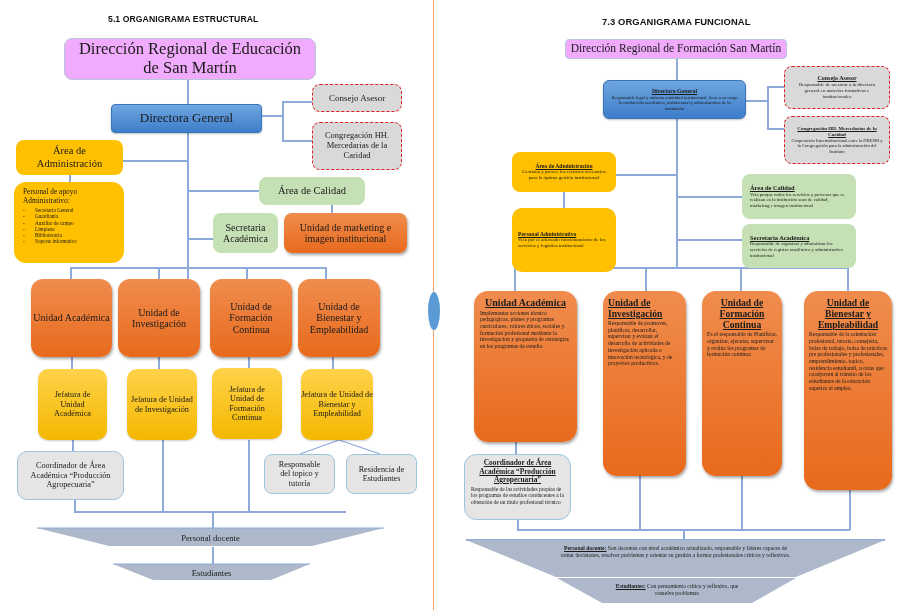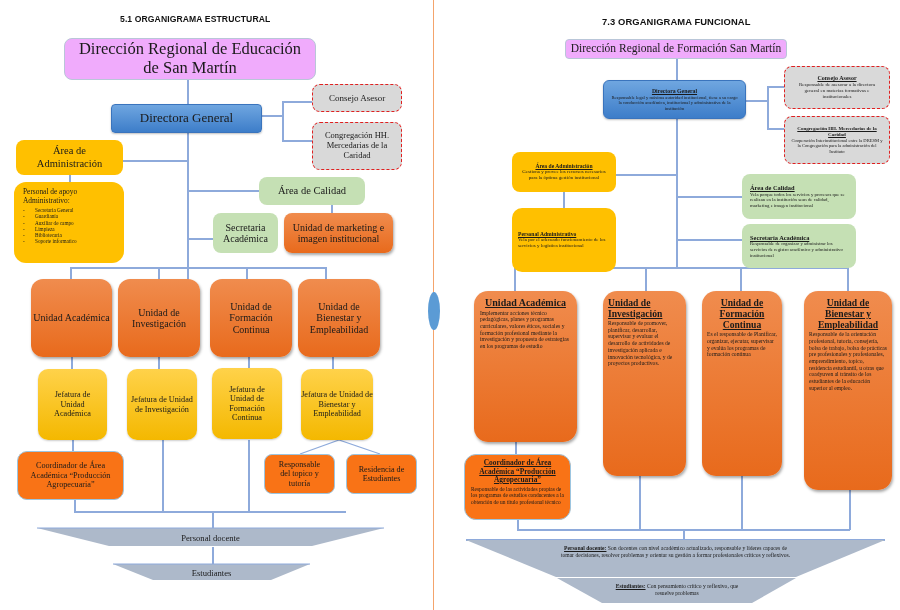--- a/index.html
+++ b/index.html
@@ -9,41 +9,41 @@
   .abs { position: absolute; }
   .sec-title { position: absolute; font-family: "Liberation Sans", sans-serif; font-weight: bold; font-size: 8.6px; letter-spacing: 0.1px; color: #111; }
 
   .box { position: absolute; display: flex; flex-direction: column; align-items: center; justify-content: center; text-align: center; line-height: 1.15; border-radius: 8px; }
   .gray { background: #f0abfc; border: 1px solid #b9c6d8; }
   .blue { background: linear-gradient(#6fa6e0, #3d7dc9); border: 1px solid #3a74bd; box-shadow: 0 1px 2px rgba(0,0,0,0.25); }
   .dashed { background: #d9d9d9; border: 1.6px dashed #e02020; border-radius: 8px; }
   .yellow { background: #ffc000; }
   .yellowg { background: linear-gradient(#ffd24a, #f4b800); box-shadow: 0 1px 2px rgba(0,0,0,0.2); }
   .green { background: #c5e0b4; }
-  .green2 { background: #f97316; border: 1px solid #9cc5e0; }
+  .green2 { background: #e5e5e5; border: 1px solid #9cc5e0; }
   .orange { background: linear-gradient(#f08c4e, #e86a1c); box-shadow: 1px 2px 3px rgba(0,0,0,0.35); }
 
   .line { position: absolute; background: #8eaadb; }
 
   .t-left { text-align: left; align-items: flex-start; }
   .u { text-decoration: underline; font-weight: bold; }
   .small { font-size: 5px; line-height: 1.2; }
 
   .divider { position: absolute; left: 433px; top: 0; width: 1px; height: 610px; background: #f4a46c; }
   .oval { position: absolute; left: 428px; top: 292px; width: 12px; height: 38px; border-radius: 50%; background: #5b9bd5; }
 
   svg.trap { position: absolute; overflow: visible; }
   .trap-text { position: absolute; text-align: center; line-height: 1.2; }
   ul.dash { list-style: none; }
   ul.dash li::before { content: "-"; display: inline-block; width: 12px; }
 </style>
 </head>
 <body>
 
-<div class="sec-title" style="left:120px; top:14px;">5.1 ORGANIGRAMA ESTRUCTURAL</div>
+<div class="sec-title" style="left:108px; top:14px;">5.1 ORGANIGRAMA ESTRUCTURAL</div>
 
 <div class="line" style="left:187px; top:80px; width:1.5px; height:200px;"></div>
 <div class="line" style="left:262px; top:115px; width:20px; height:1.5px;"></div>
 <div class="line" style="left:282px; top:101px; width:1.5px; height:40px;"></div>
 <div class="line" style="left:282px; top:101px; width:30px; height:1.5px;"></div>
 <div class="line" style="left:282px; top:140px; width:30px; height:1.5px;"></div>
 <div class="line" style="left:122px; top:160px; width:66px; height:1.5px;"></div>
 <div class="line" style="left:69px; top:175px; width:1.5px; height:10px;"></div>
 <div class="line" style="left:187px; top:190px; width:72px; height:1.5px;"></div>
 <div class="line" style="left:187px; top:238px; width:26px; height:1.5px;"></div>
@@ -101,21 +101,21 @@
 </div>
 
 <div class="box green" style="left:259px; top:177px; width:106px; height:28px; font-size:10.5px;">
   <span>Área de Calidad</span>
 </div>
 
 <div class="box green" style="left:213px; top:213px; width:65px; height:40px; font-size:10px;">
   <span>Secretaria Académica</span>
 </div>
 
-<div class="box orange" style="left:284px; top:213px; width:109px; height:40px; font-size:10px; padding:0 4px;">
+<div class="box orange" style="left:284px; top:213px; width:123px; height:40px; font-size:10px; padding:0 4px;">
   <span>Unidad de marketing e imagen institucional</span>
 </div>
 
 <div class="box orange" style="left:31px; top:279px; width:81px; height:78px; font-size:10px; border-radius:12px;">
   <span>Unidad Académica</span>
 </div>
 <div class="box orange" style="left:118px; top:279px; width:82px; height:78px; font-size:10px; border-radius:12px;">
   <span>Unidad de Investigación</span>
 </div>
 <div class="box orange" style="left:210px; top:279px; width:82px; height:78px; font-size:10px; border-radius:12px; padding:0 6px;">

